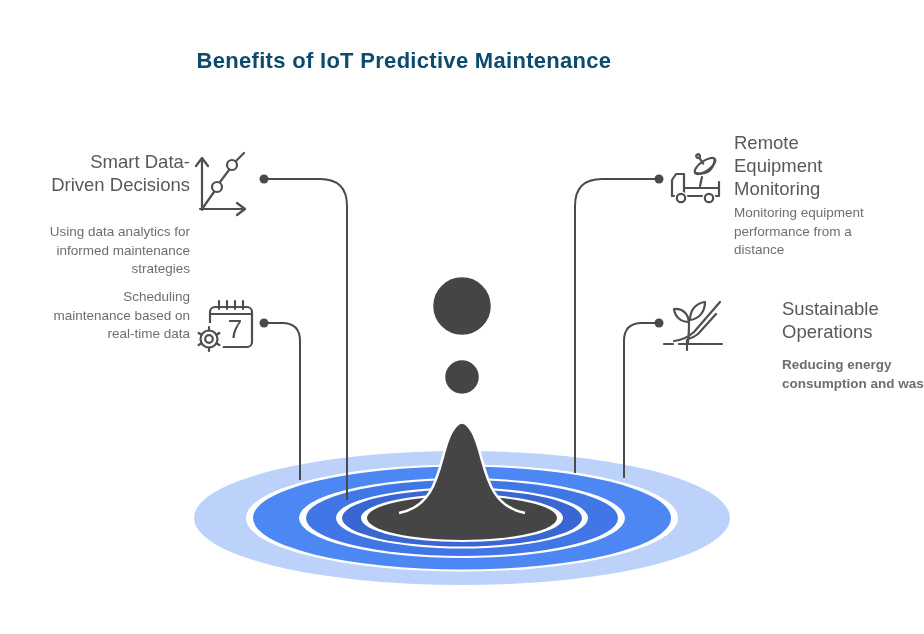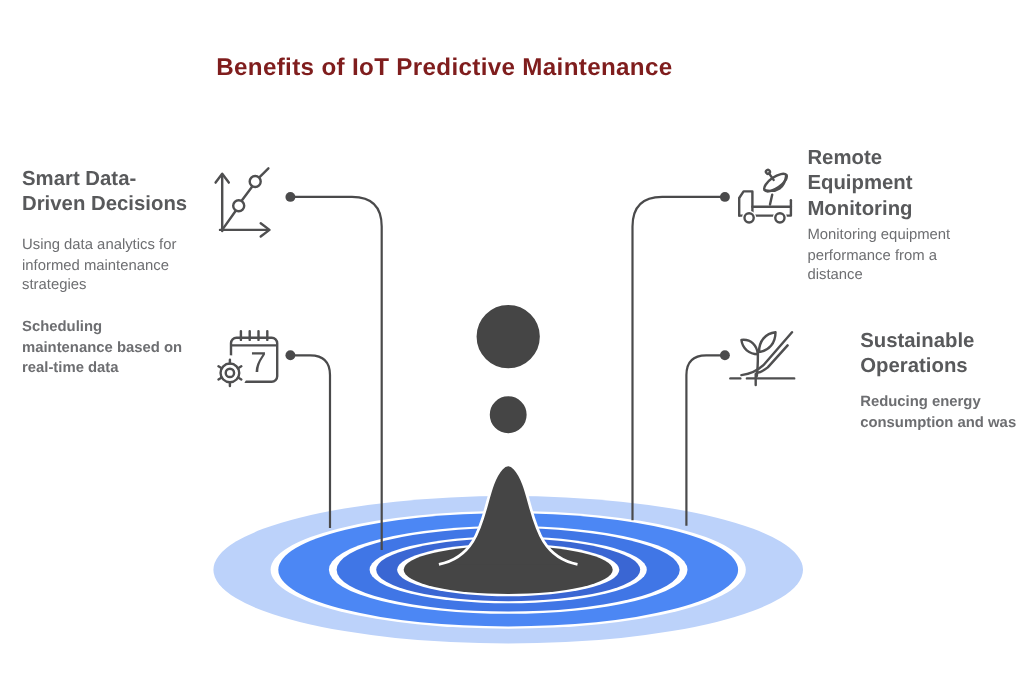--- a/index.html
+++ b/index.html
@@ -2,36 +2,36 @@
 <html><head>
 <meta charset="utf-8">
 <style>
   html,body{margin:0;padding:0;background:#fff;}
   .stage{
     position:relative;width:924px;height:634px;background:#fff;overflow:hidden;
     font-family:"Liberation Sans",sans-serif;
   }
   .title{
     position:absolute;top:48px;left:0;width:808px;margin:0;
-    text-align:center;font-size:22px;font-weight:bold;color:#7f1d1d;letter-spacing:.3px;
+    text-align:center;font-size:22px;font-weight:bold;color:#0c4a6e;letter-spacing:.3px;
   }
   .benefit{position:absolute;}
   .benefit h2{
-    margin:0;font-size:18.5px;line-height:23px;font-weight:bold;color:#58595B;
+    margin:0;font-size:18.5px;line-height:23px;font-weight:normal;color:#58595B;
     white-space:pre-line;
   }
   .benefit p{
     margin:0;font-size:13.5px;line-height:18.5px;color:#6D6E71;white-space:pre-line;
   }
-  .benefit.left{}
+  .benefit.left{text-align:right;}
   .benefit.right{text-align:left;}
   #benefit-smart{left:20px;top:150px;width:170px;}
-  #benefit-smart p{margin-top:17px;}
+  #benefit-smart p{margin-top:27px;}
   #benefit-optimized{left:20px;top:272px;width:170px;}
-  #benefit-optimized p{margin-top:16px;font-weight:bold;}
+  #benefit-optimized p{margin-top:16px;}
   #benefit-remote{left:734px;top:131px;width:182px;}
   #benefit-remote p{margin-top:4px;}
   #benefit-sustainable{left:734px;top:297px;width:190px;margin-left:48px;}
   #benefit-sustainable p{margin-top:13px;font-weight:bold;}
   .scene{position:absolute;left:0;top:0;}
   .icon{position:absolute;}
   .icon *{stroke:#4F4F50;stroke-width:2.2;fill:none;stroke-linecap:round;stroke-linejoin:round;}
   .icon .knockout{fill:#fff;stroke:none;}
   .icon text{stroke:none;fill:#4F4F50;font-family:"Liberation Sans",sans-serif;}
   .connector{stroke:#4A4A4B;stroke-width:2;fill:none;}

